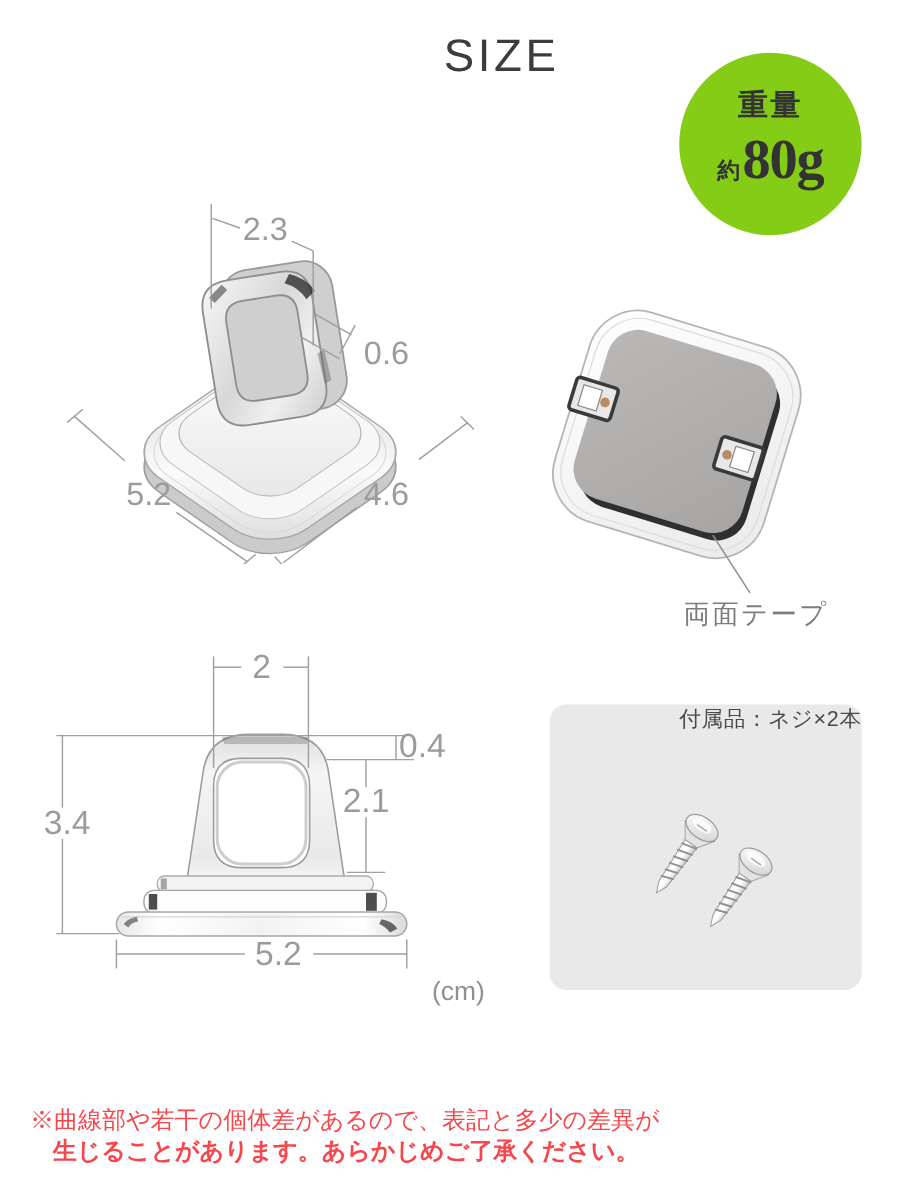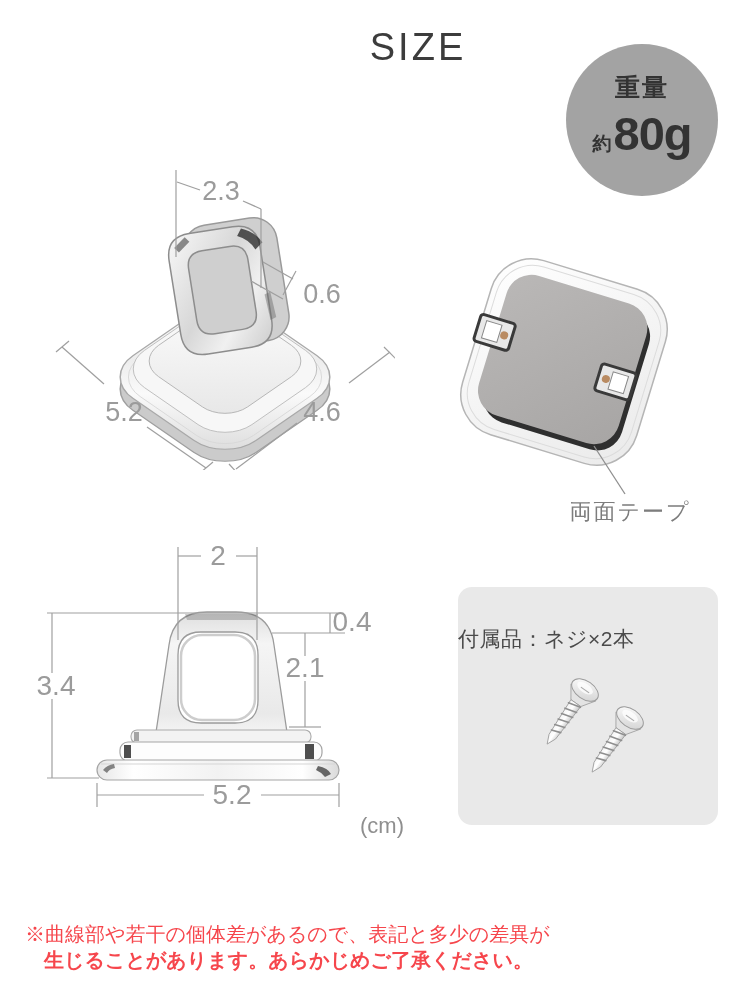--- a/index.html
+++ b/index.html
@@ -2,38 +2,38 @@
 <html><head>
 <meta charset="utf-8">
 <style>
   html,body{margin:0;padding:0;background:#fff;}
   .canvas{position:relative;width:750px;height:1000px;background:#ffffff;overflow:hidden;
           font-family:"Liberation Sans",sans-serif;}
   .title{position:absolute;top:26px;left:0;width:750px;text-align:center;
          font-size:38px;font-weight:400;letter-spacing:3px;color:#3c3c3c;margin-left:43px;}
   
   .badge{position:absolute;left:566px;top:44px;width:152px;height:152px;border-radius:50%;
-         background:#a3a3a3;color:#333;text-align:center;}
+         background:#84cc16;color:#333;text-align:center;}
   .badge-label{padding-top:27px;font-size:25px;font-weight:bold;letter-spacing:2px;}
   .badge-row{display:flex;justify-content:center;align-items:baseline;margin-top:2px;}
   .badge-approx{font-size:19px;font-weight:bold;margin-right:2px;}
-  .badge-value{font-size:47px;font-weight:bold;letter-spacing:-1px;}
+  .badge-value{font-size:47px;font-weight:bold;letter-spacing:-1px;font-family:Liberation Serif, serif;}
   
   .persp{position:absolute;left:45px;top:155px;}
   .backv{position:absolute;left:420px;top:225px;}
   .front{position:absolute;left:25px;top:535px;}
   svg text{font-family:"Liberation Sans",sans-serif;}
   .dimtxt{fill:#9b9b9b;font-size:27px;}
   .dimtxt-f{fill:#9b9b9b;font-size:28px;}
   .unittxt{fill:#8f8f8f;font-size:22px;}
   .tapetxt{fill:#7d7d7d;font-size:22px;letter-spacing:2px;}
   
   .acc-box{position:absolute;left:458px;top:587px;width:260px;height:238px;
            background:#E9E9E9;border-radius:14px;}
-  .acc-label{margin-top:38px;text-align:left;font-size:21px;color:#4a4a4a;letter-spacing:.5px;}
+  .acc-label{text-align:right;font-size:18px;color:#4a4a4a;letter-spacing:.5px;}
   .acc-screws{position:absolute;left:0;top:70px;}
   
   .disclaimer{position:absolute;left:25px;top:921px;font-size:20px;line-height:26px;color:#F6464C;}
   .disclaimer .indent{padding-left:19px;font-weight:bold;}
 </style>
 </head>
 <body>
 
 <div class="canvas">
 

